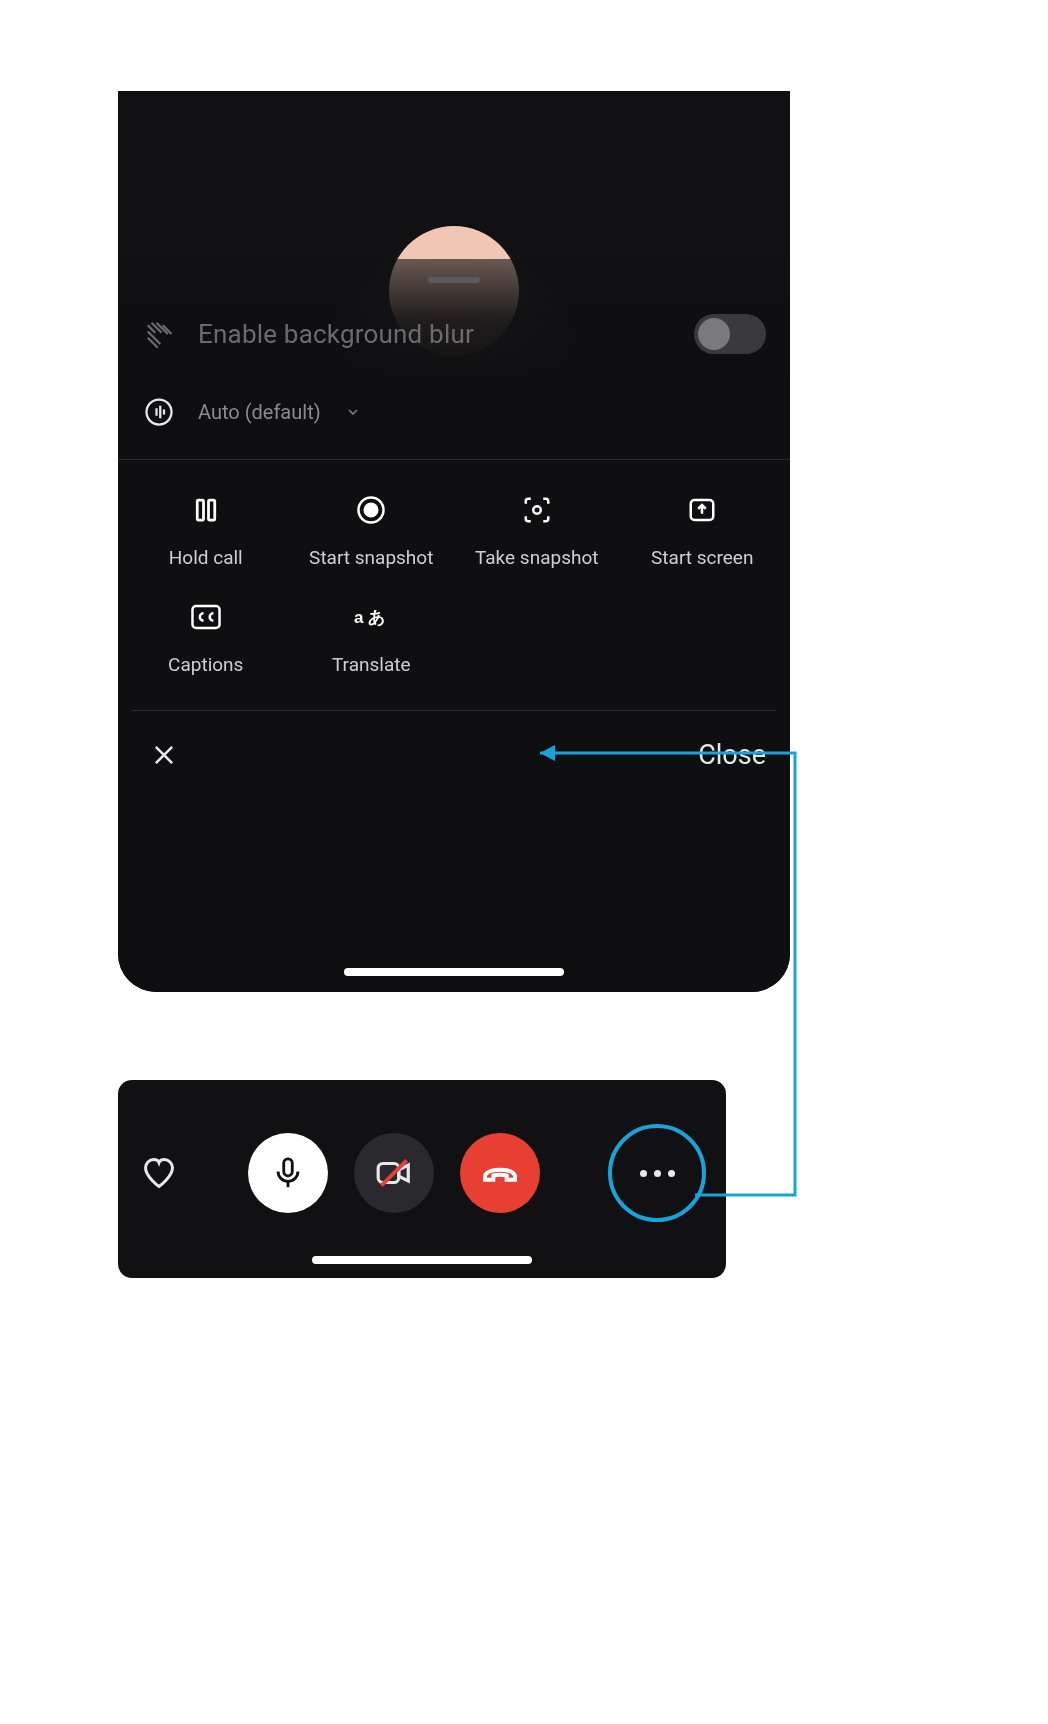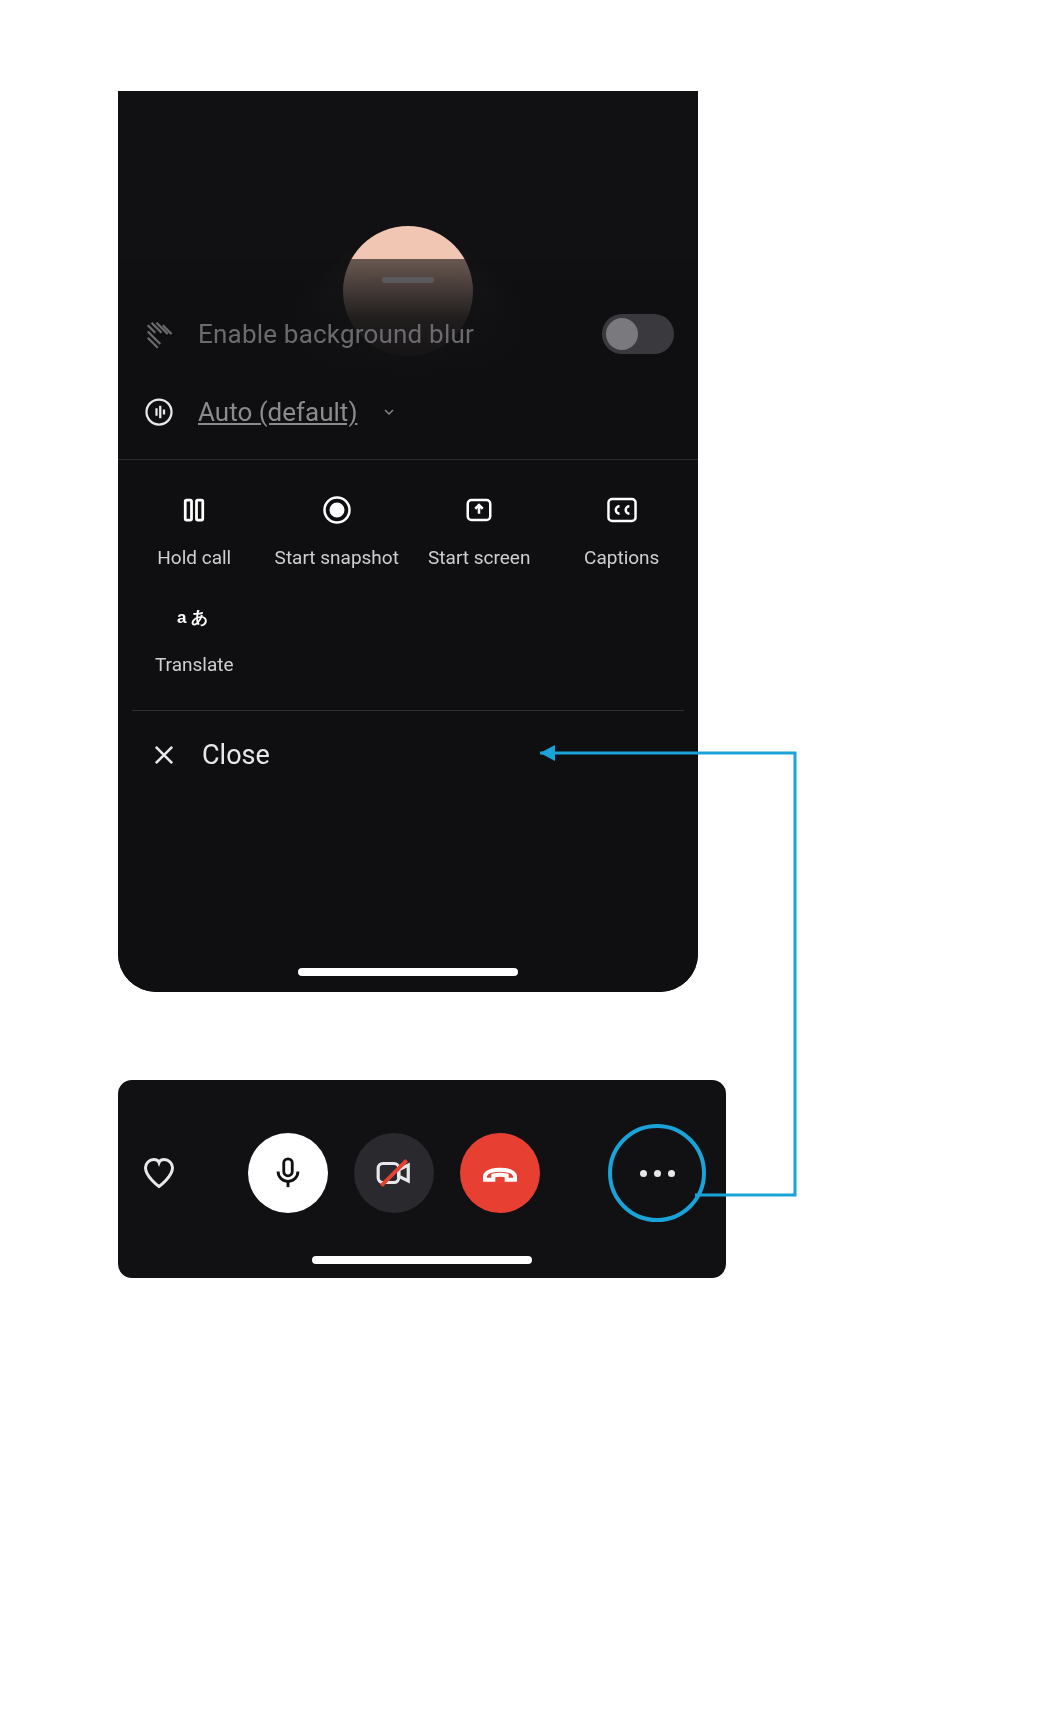--- a/index.html
+++ b/index.html
@@ -7,21 +7,21 @@
   width: 1048px;
   height: 1724px;
   background: #ffffff;
   font-family: -apple-system, BlinkMacSystemFont, "Segoe UI", Roboto, sans-serif;
   position: relative;
 }
 .phone-top {
   position: absolute;
   left: 118px;
   top: 91px;
-  width: 580px;
+  width: 672px;
   height: 901px;
   background: #111113;
   border-radius: 0 0 38px 38px;
   overflow: hidden;
 }
 .top-glow {
   position: absolute;
   left: 50%;
   top: 145px;
   transform: translateX(-50%);
@@ -77,22 +77,21 @@
   margin-right: 22px;
 }
 .row-label {
   flex: 1;
   font-size: 26px;
   letter-spacing: 0.2px;
 }
 .row-tail {
   display: flex; align-items: center; gap: 24px;
   color: #8a8a8f;
-  font-size: 26px;
-  text-decoration: underline;
+  font-size: 20px;
 }
 .toggle {
   width: 72px; height: 40px;
   border-radius: 20px;
   position: relative;
 }
 .toggle.off { background: #3a3a3e; }
 .toggle.on { background: #00a4ef; }
 .toggle-knob {
   position: absolute;
@@ -122,20 +121,21 @@
   margin-top: 18px;
   color: #cfcfd2;
   font-size: 19px;
   text-align: center;
   white-space: nowrap;
 }
 .close-row {
   display: flex; align-items: center;
   padding: 28px 24px 34px 32px;
   color: #e8e8ea;
+  justify-content: space-between;
 }
 .close-row .clabel {
   font-size: 27px;
   margin-left: 24px;
 }
 .home-indicator {
   position: absolute;
   left: 50%;
   bottom: 16px;
   transform: translateX(-50%);
@@ -270,20 +270,32 @@
           <svg width="30" height="30" viewBox="0 0 24 24" fill="none" stroke="#ffffff" stroke-width="2">
               <circle cx="12" cy="12" r="10"></circle>
               <circle cx="12" cy="12" r="5" fill="#ffffff"></circle>
             </svg>
         </span>
         <span class="action-label">Start snapshot</span>
       </div>
       <div class="action-cell">
         <span class="action-icon">
           <svg width="30" height="30" viewBox="0 0 24 24" fill="none" stroke="#ffffff" stroke-width="2">
+              <path d="M3 7 v-2 a2 2 0 0 1 2-2 h2"></path>
+              <path d="M21 7 v-2 a2 2 0 0 0-2-2 h-2"></path>
+              <path d="M3 17 v2 a2 2 0 0 0 2 2 h2"></path>
+              <path d="M21 17 v2 a2 2 0 0 1-2 2 h-2"></path>
+              <circle cx="12" cy="12" r="3"></circle>
+            </svg>
+        </span>
+        <span class="action-label">Take snapshot</span>
+      </div>
+      <div class="action-cell">
+        <span class="action-icon">
+          <svg width="30" height="30" viewBox="0 0 24 24" fill="none" stroke="#ffffff" stroke-width="2">
               <rect x="3" y="4" width="18" height="16" rx="3"></rect>
               <path d="M12 15 v-6 M9 11 l3-3 3 3"></path>
             </svg>
         </span>
         <span class="action-label">Start screen</span>
       </div>
       <div class="action-cell">
         <span class="action-icon">
           <svg width="32" height="30" viewBox="0 0 26 22" fill="none" stroke="#ffffff" stroke-width="2">
               <rect x="2" y="2" width="22" height="18" rx="3"></rect>

